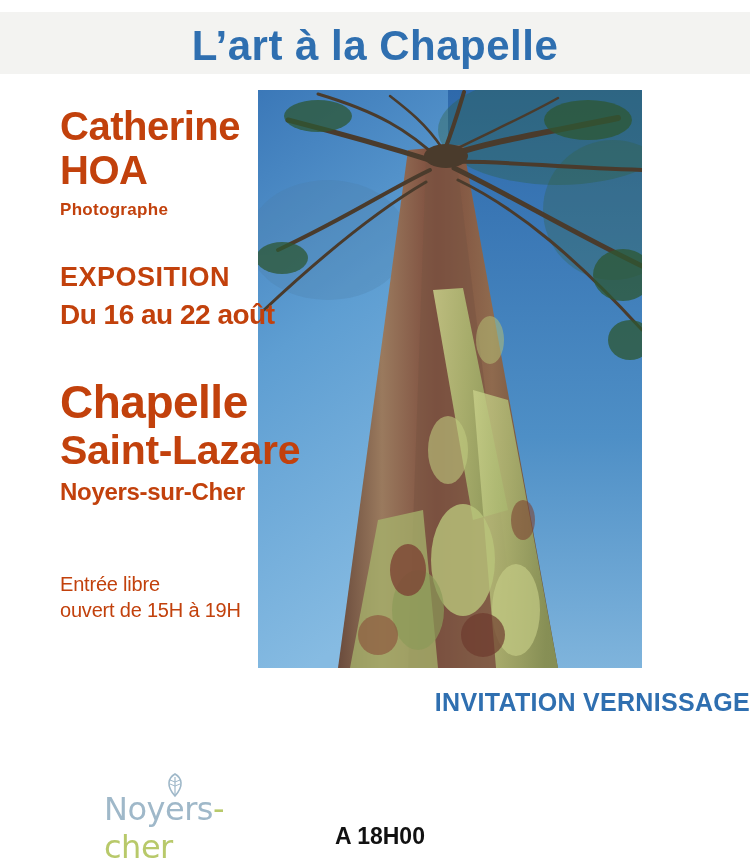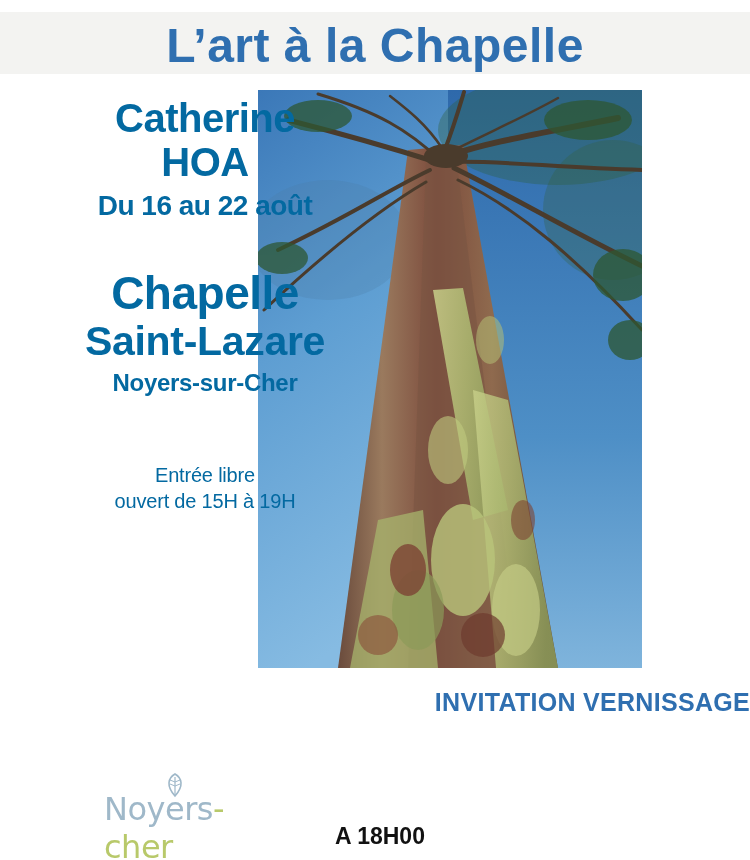--- a/index.html
+++ b/index.html
@@ -31,21 +31,21 @@
     width: 750px;
     height: 62px;
     background: #f3f3f1;
   }
   .title {
     position: absolute;
     left: 0;
     top: 20px;
     width: 750px;
     text-align: center;
-    font-size: 48px;
+    font-size: 42px;
     font-weight: bold;
     color: #2f6fb0;
     letter-spacing: 0.5px;
     line-height: 52px;
   }
 
   
   .photo {
     position: absolute;
     left: 258px;
@@ -54,24 +54,24 @@
     height: 578px;
     overflow: hidden;
     background: #3c6fa8;
   }
   .photo svg { display: block; }
 
   
   .left-col {
     position: absolute;
     left: 60px;
-    top: 96px;
+    top: 104px;
     width: 290px;
-    text-align: center;
-    color: #0369a1;
+    text-align: left;
+    color: #c2410c;
   }
   .name {
     font-size: 40px;
     font-weight: bold;
     line-height: 44px;
     letter-spacing: -0.5px;
   }
   .role {
     margin-top: 8px;
     font-size: 17px;
@@ -265,21 +265,23 @@
           <ellipse cx="372" cy="250" rx="22" ry="20"></ellipse>
         </g>
         <ellipse cx="188" cy="66" rx="22" ry="12" fill="#4a3b2c"></ellipse>
       </g>
     </svg>
   </div>
 
   <div class="left-col">
     <div class="name">Catherine</div>
     <div class="name">HOA</div>
-
+    <div class="role">Photographe</div>
+
+    <div class="expo">EXPOSITION</div>
     <div class="dates">Du 16 au 22 août</div>
 
     <div class="venue">Chapelle</div>
     <div class="venue2">Saint-Lazare</div>
     <div class="city">Noyers-sur-Cher</div>
 
     <div class="hours">
       <div>Entrée libre</div>
       <div>ouvert de 15H à 19H</div>
     </div>

